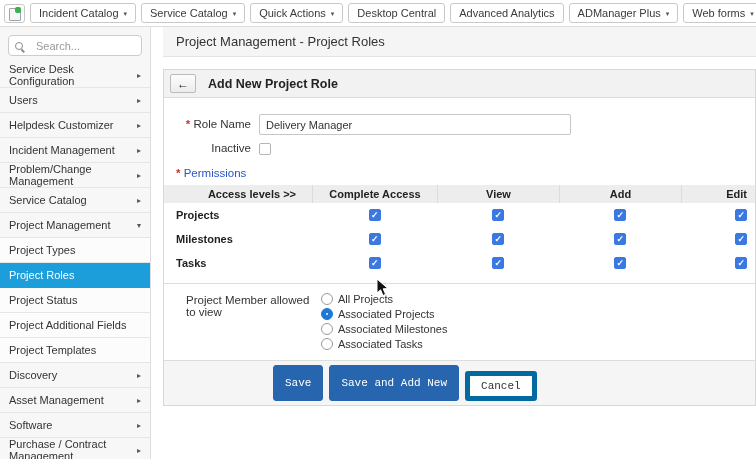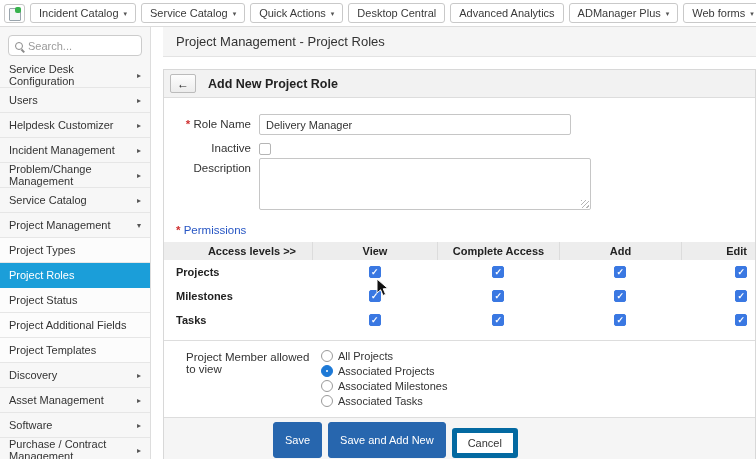--- a/index.html
+++ b/index.html
@@ -23,21 +23,21 @@
   .tb-btn .caret { font-size:7px; color:#555; line-height:1; }
 
   
   .body-row { display:flex; height:432px; }
 
   
   .sidebar { width:151px; flex:0 0 151px; background:#f7f7f7; border-right:1px solid #ddd;
     display:flex; flex-direction:column; overflow:hidden; }
   .search-wrap { padding:8px 8px 7px 8px; }
   .search-box { background:#fff; border:1px solid #ccc; border-radius:4px; height:21px;
-    display:flex; align-items:center; padding:0 6px; gap:5px; }
+    display:flex; align-items:center; padding:0 6px; gap:13px; }
   .mag-icon { width:8px; height:8px; border:1.5px solid #8a8a8a; border-radius:50%;
     position:relative; flex:0 0 auto; }
   .mag-icon::after { content:""; position:absolute; width:4px; height:1.5px; background:#8a8a8a;
     transform:rotate(45deg); left:5px; top:7px; }
   .search-box input { border:0; outline:0; width:100%; font-family:"Liberation Sans",sans-serif;
     font-size:11px; color:#555; background:transparent; }
   .search-box input::placeholder { color:#9a9a9a; }
   .nav { flex:1; }
   .nav-item { height:25px; display:flex; align-items:center; justify-content:space-between;
     padding:0 9px; border-bottom:1px solid #e6e6e6; background:#f7f7f7; color:#333; cursor:default; }
@@ -96,21 +96,21 @@
   .member-label { width:135px; padding-top:1px; color:#333; font-size:11.5px; }
   .radio-group { display:flex; flex-direction:column; gap:3px; }
   .radio-line { display:flex; align-items:center; gap:5px; }
   .radio { width:12px; height:12px; border-radius:50%; border:1px solid #9a9a9a; background:#fff;
     position:relative; flex:0 0 auto; }
   .radio.on { background:#1d79d6; border-color:#1d79d6; }
   .radio.on::after { content:""; position:absolute; inset:4px; background:#fff; border-radius:50%; }
 
   .panel-foot { border-top:1px solid #ddd; background:#f5f5f5; padding:4px 0 4px 109px;
     display:flex; gap:6px; }
-  .btn { font-family:Liberation Sans, sans-serif; font-size:11px; padding:4px 11px;
+  .btn { font-family:Liberation Mono, monospace; font-size:11px; padding:4px 11px;
     border-radius:3px; cursor:default; }
   .btn-primary { background:#2766ae; border:1px solid #2766ae; color:#fff; }
   .btn-plain { background:#fff; border:5px solid #0369a1; color:#333;margin-top:6px; }
 
   .cursor { position:absolute; left:376px; top:278px; z-index:50; pointer-events:none; }
 </style>
 </head>
 <body>
 
 <div class="topbar">
@@ -236,35 +236,28 @@
 
       <div class="form-area">
         <div class="frow">
           <div class="flabel req">Role Name</div>
           <input class="txt-input" type="text" value="Delivery Manager" style="">
         </div>
         <div class="frow">
           <div class="flabel">Inactive</div>
           <span class="cbx"></span>
         </div>
-        <div class="frow">
-          <div class="flabel">Description</div>
-          <div class="ta-wrap">
-            <textarea style=""></textarea>
-            <span class="grip"></span>
-          </div>
-        </div>
       </div>
 
       <div class="perm-label req">Permissions</div>
 
       <div class="phead">
         <div class="hc first">Access levels &gt;&gt;</div>
+        <div class="hc">Complete Access</div>
         <div class="hc">View</div>
-        <div class="hc">Complete Access</div>
         <div class="hc">Add</div>
         <div class="hc last">Edit</div>
       </div>
 
       <div class="prow">
         <div class="rl">Projects</div>
         <div class="cc">
             <span class="cb on"></span>
           </div>
         <div class="cc">

